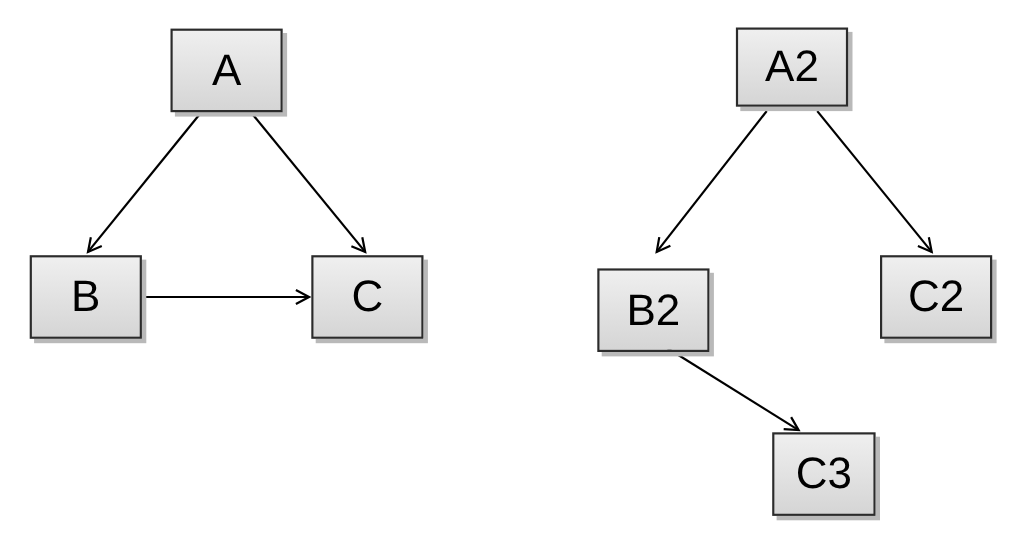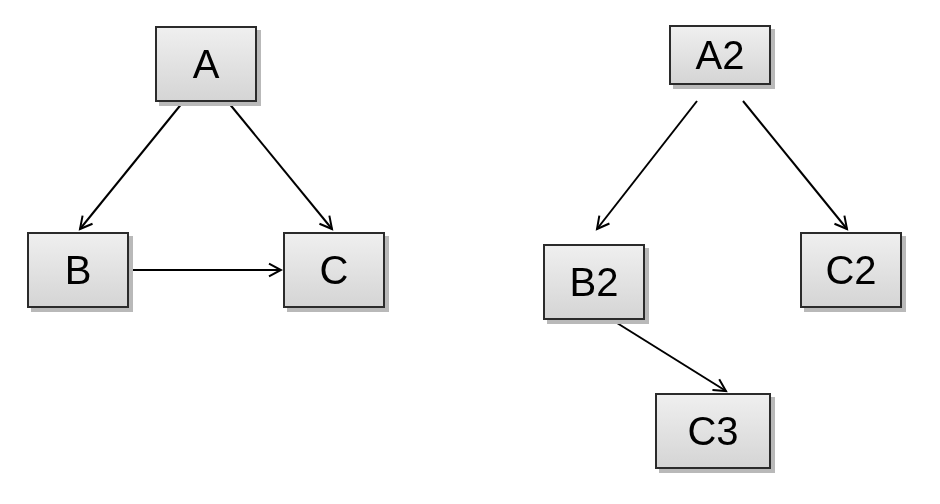--- a/index.html
+++ b/index.html
@@ -64,25 +64,25 @@
 
 <div class="node" style="left: 155px; top: 26px; width: 102px; height: 76px;">
       <span>A</span>
     </div>
     <div class="node" style="left: 27px; top: 232px; width: 102px; height: 76px;">
       <span>B</span>
     </div>
     <div class="node" style="left: 283px; top: 232px; width: 102px; height: 76px;">
       <span>C</span>
     </div>
-    <div class="node" style="left: 669px; top: 25px; width: 102px; height: 60px; text-align: right;">
+    <div class="node" style="left: 669px; top: 25px; width: 102px; height: 72px; text-align: right;">
       <span>A2</span>
     </div>
     <div class="node" style="left: 543px; top: 244px; width: 102px; height: 76px;">
       <span>B2</span>
     </div>
     <div class="node" style="left: 800px; top: 232px; width: 102px; height: 76px;">
       <span>C2</span>
     </div>
-    <div class="node" style="left: 655px; top: 393px; width: 116px; height: 76px;">
+    <div class="node" style="left: 702px; top: 393px; width: 94px; height: 76px;">
       <span>C3</span>
     </div>
   </div>
 
 </body></html>

